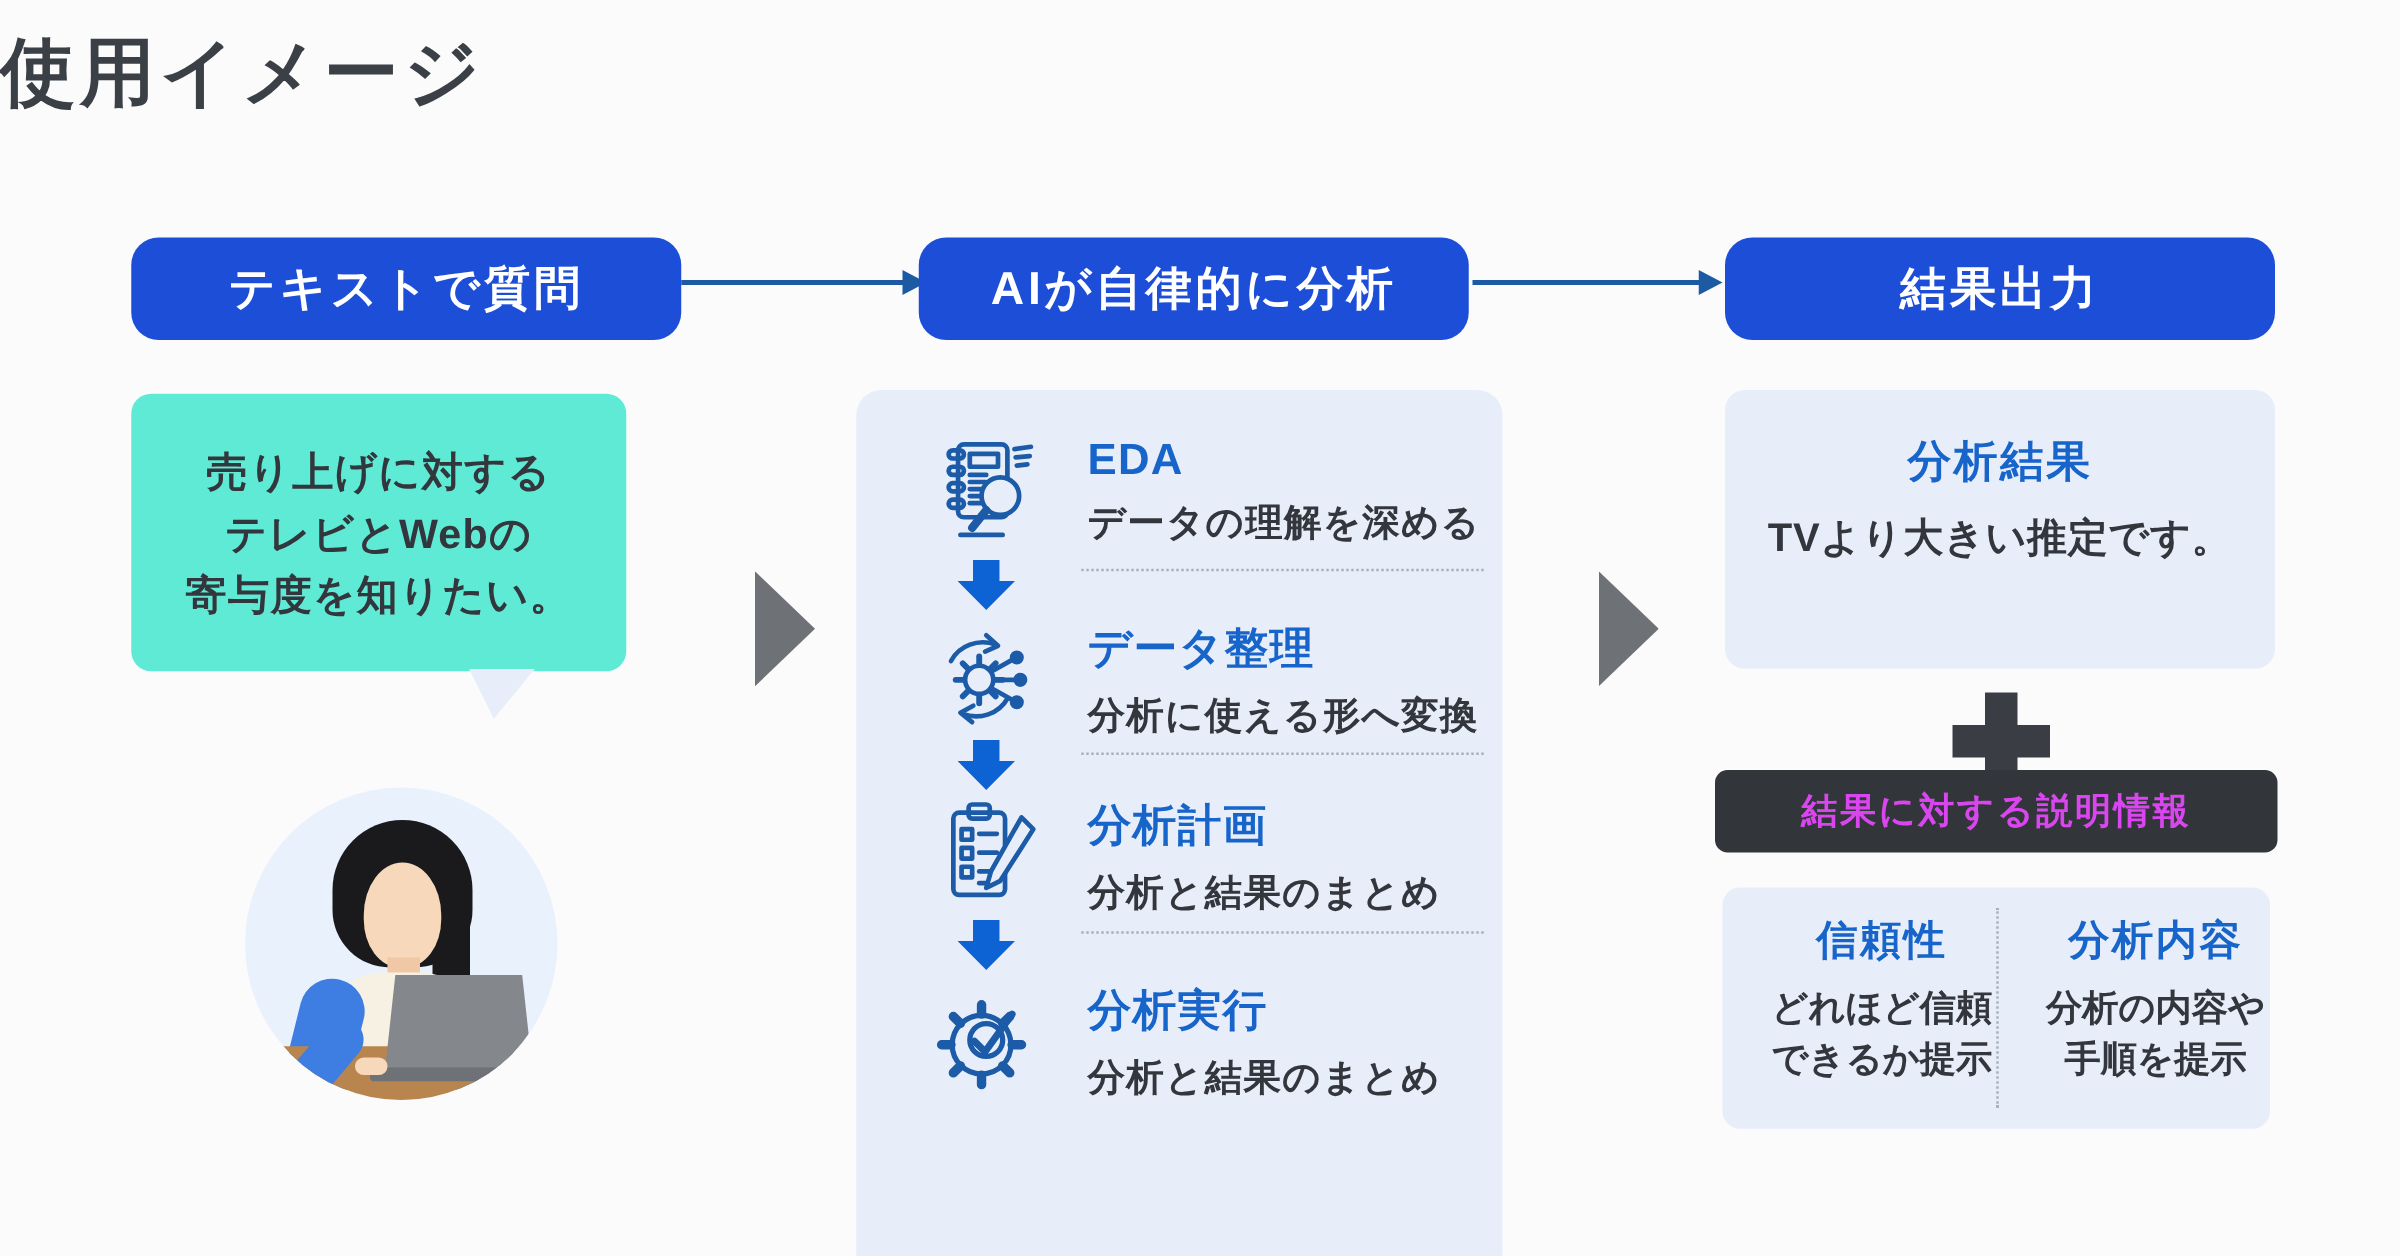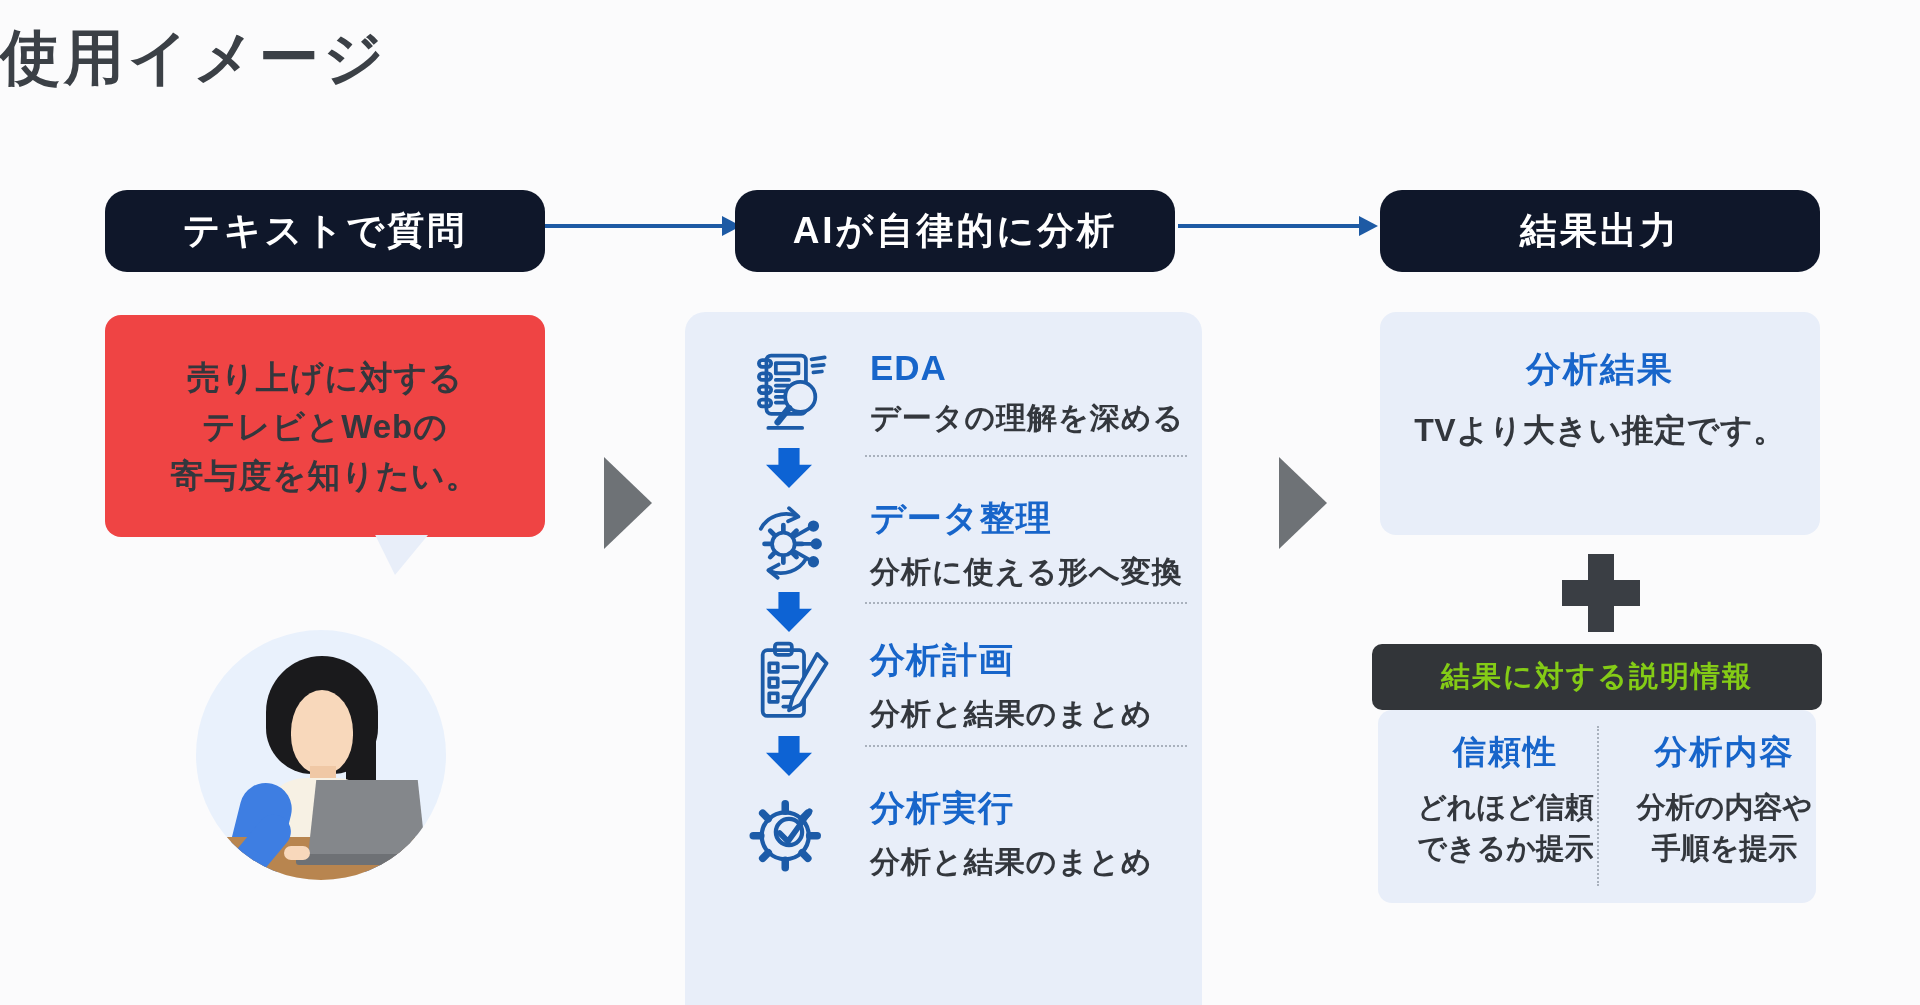--- a/index.html
+++ b/index.html
@@ -3,31 +3,31 @@
 <meta charset="utf-8">
 <style>
   * { margin:0; padding:0; box-sizing:border-box; }
   body { font-family:"Liberation Sans","DejaVu Sans",sans-serif; background:#fbfbfc; }
   .canvas { position:relative; width:1920px; height:1005px; background:#fbfbfc; overflow:hidden; }
 
   .page-title { position:absolute; left:0; top:18px; width:1608px; text-align:left;
     font-size:60px; font-weight:900; color:#3b4046; letter-spacing:4px; }
 
   
-  .pill { position:absolute; top:190px; height:82px; width:440px; background:#0f172a;
+  .pill { position:absolute; top:190px; height:82px; width:440px; background:#1d4ed8;
     border-radius:22px; color:#ffffff; font-size:37px; font-weight:800; letter-spacing:3px;
     display:flex; align-items:center; justify-content:center; }
   .pill1 { left:105px; } .pill2 { left:735px; } .pill3 { left:1380px; }
 
   .flow-arrow { position:absolute; top:214px; }
   .fa1 { left:543px; } .fa2 { left:1176px; }
 
   
-  .bubble { position:absolute; left:105px; top:315px; width:440px; height:222px;
-    background:#ef4444; border-radius:16px; display:flex; flex-direction:column;
+  .bubble { position:absolute; left:105px; top:315px; width:396px; height:222px;
+    background:#5eead4; border-radius:16px; display:flex; flex-direction:column;
     justify-content:center; align-items:center; }
   .bubble div { font-size:33px; font-weight:800; color:#33373d; line-height:49px; letter-spacing:1px; }
   .bubble-tail { position:absolute; left:368px; top:535px; width:60px; height:40px;
     background:#e8eef9; clip-path:polygon(12% 0, 100% 0, 45% 100%); }
 
   .person { position:absolute; left:196px; top:630px; width:250px; height:250px;
     border-radius:50%; background:#e9f1fc; overflow:hidden; }
   .person div { position:absolute; }
   .p-hair  { left:70px; top:26px; width:112px; height:118px; background:#1a1a1c; border-radius:56px 56px 46px 46px; }
   .p-hair2 { left:150px; top:92px; width:30px; height:74px; background:#1a1a1c; border-radius:0 0 14px 14px; }
@@ -64,22 +64,22 @@
   .result-panel { position:absolute; left:1380px; top:312px; width:440px; height:223px;
     background:#e8eef9; border-radius:16px; text-align:center; }
   .result-title { margin-top:34px; font-size:35px; font-weight:800; color:#1765ca; letter-spacing:2px; }
   .result-lines { margin-top:16px; font-size:32px; font-weight:800; color:#33373d; line-height:42px; letter-spacing:0.5px; }
 
   .plus { position:absolute; left:1562px; top:554px; width:78px; height:78px; }
   .plus div { position:absolute; background:#3a3e44; }
   .plus .v { left:26px; top:0; width:26px; height:78px; }
   .plus .h { left:0; top:26px; width:78px; height:26px; }
 
-  .dark-bar { position:absolute; left:1372px; top:644px; width:450px; height:66px;
-    background:#323539; border-radius:10px; color:#84cc16; font-size:29px; font-weight:800;
+  .dark-bar { position:absolute; left:1372px; top:616px; width:450px; height:66px;
+    background:#323539; border-radius:10px; color:#d946ef; font-size:29px; font-weight:800;
     letter-spacing:2px; display:flex; align-items:center; justify-content:center; }
 
   .explain-panel { position:absolute; left:1378px; top:710px; width:438px; height:193px;
     background:#e8eef9; border-radius:14px; }
   .explain-col { position:absolute; top:0; width:219px; height:193px; text-align:center;padding-left:36px; }
   .ec-left { left:0; } .ec-right { left:219px; }
   .explain-title { margin-top:20px; font-size:33px; font-weight:800; color:#1765ca; letter-spacing:2px; }
   .explain-lines { margin-top:12px; font-size:29px; font-weight:800; color:#33373d; line-height:41px; }
   .v-divider { position:absolute; left:219px; top:16px; height:160px; border-left:2px dotted #a9b1bd; }
 

